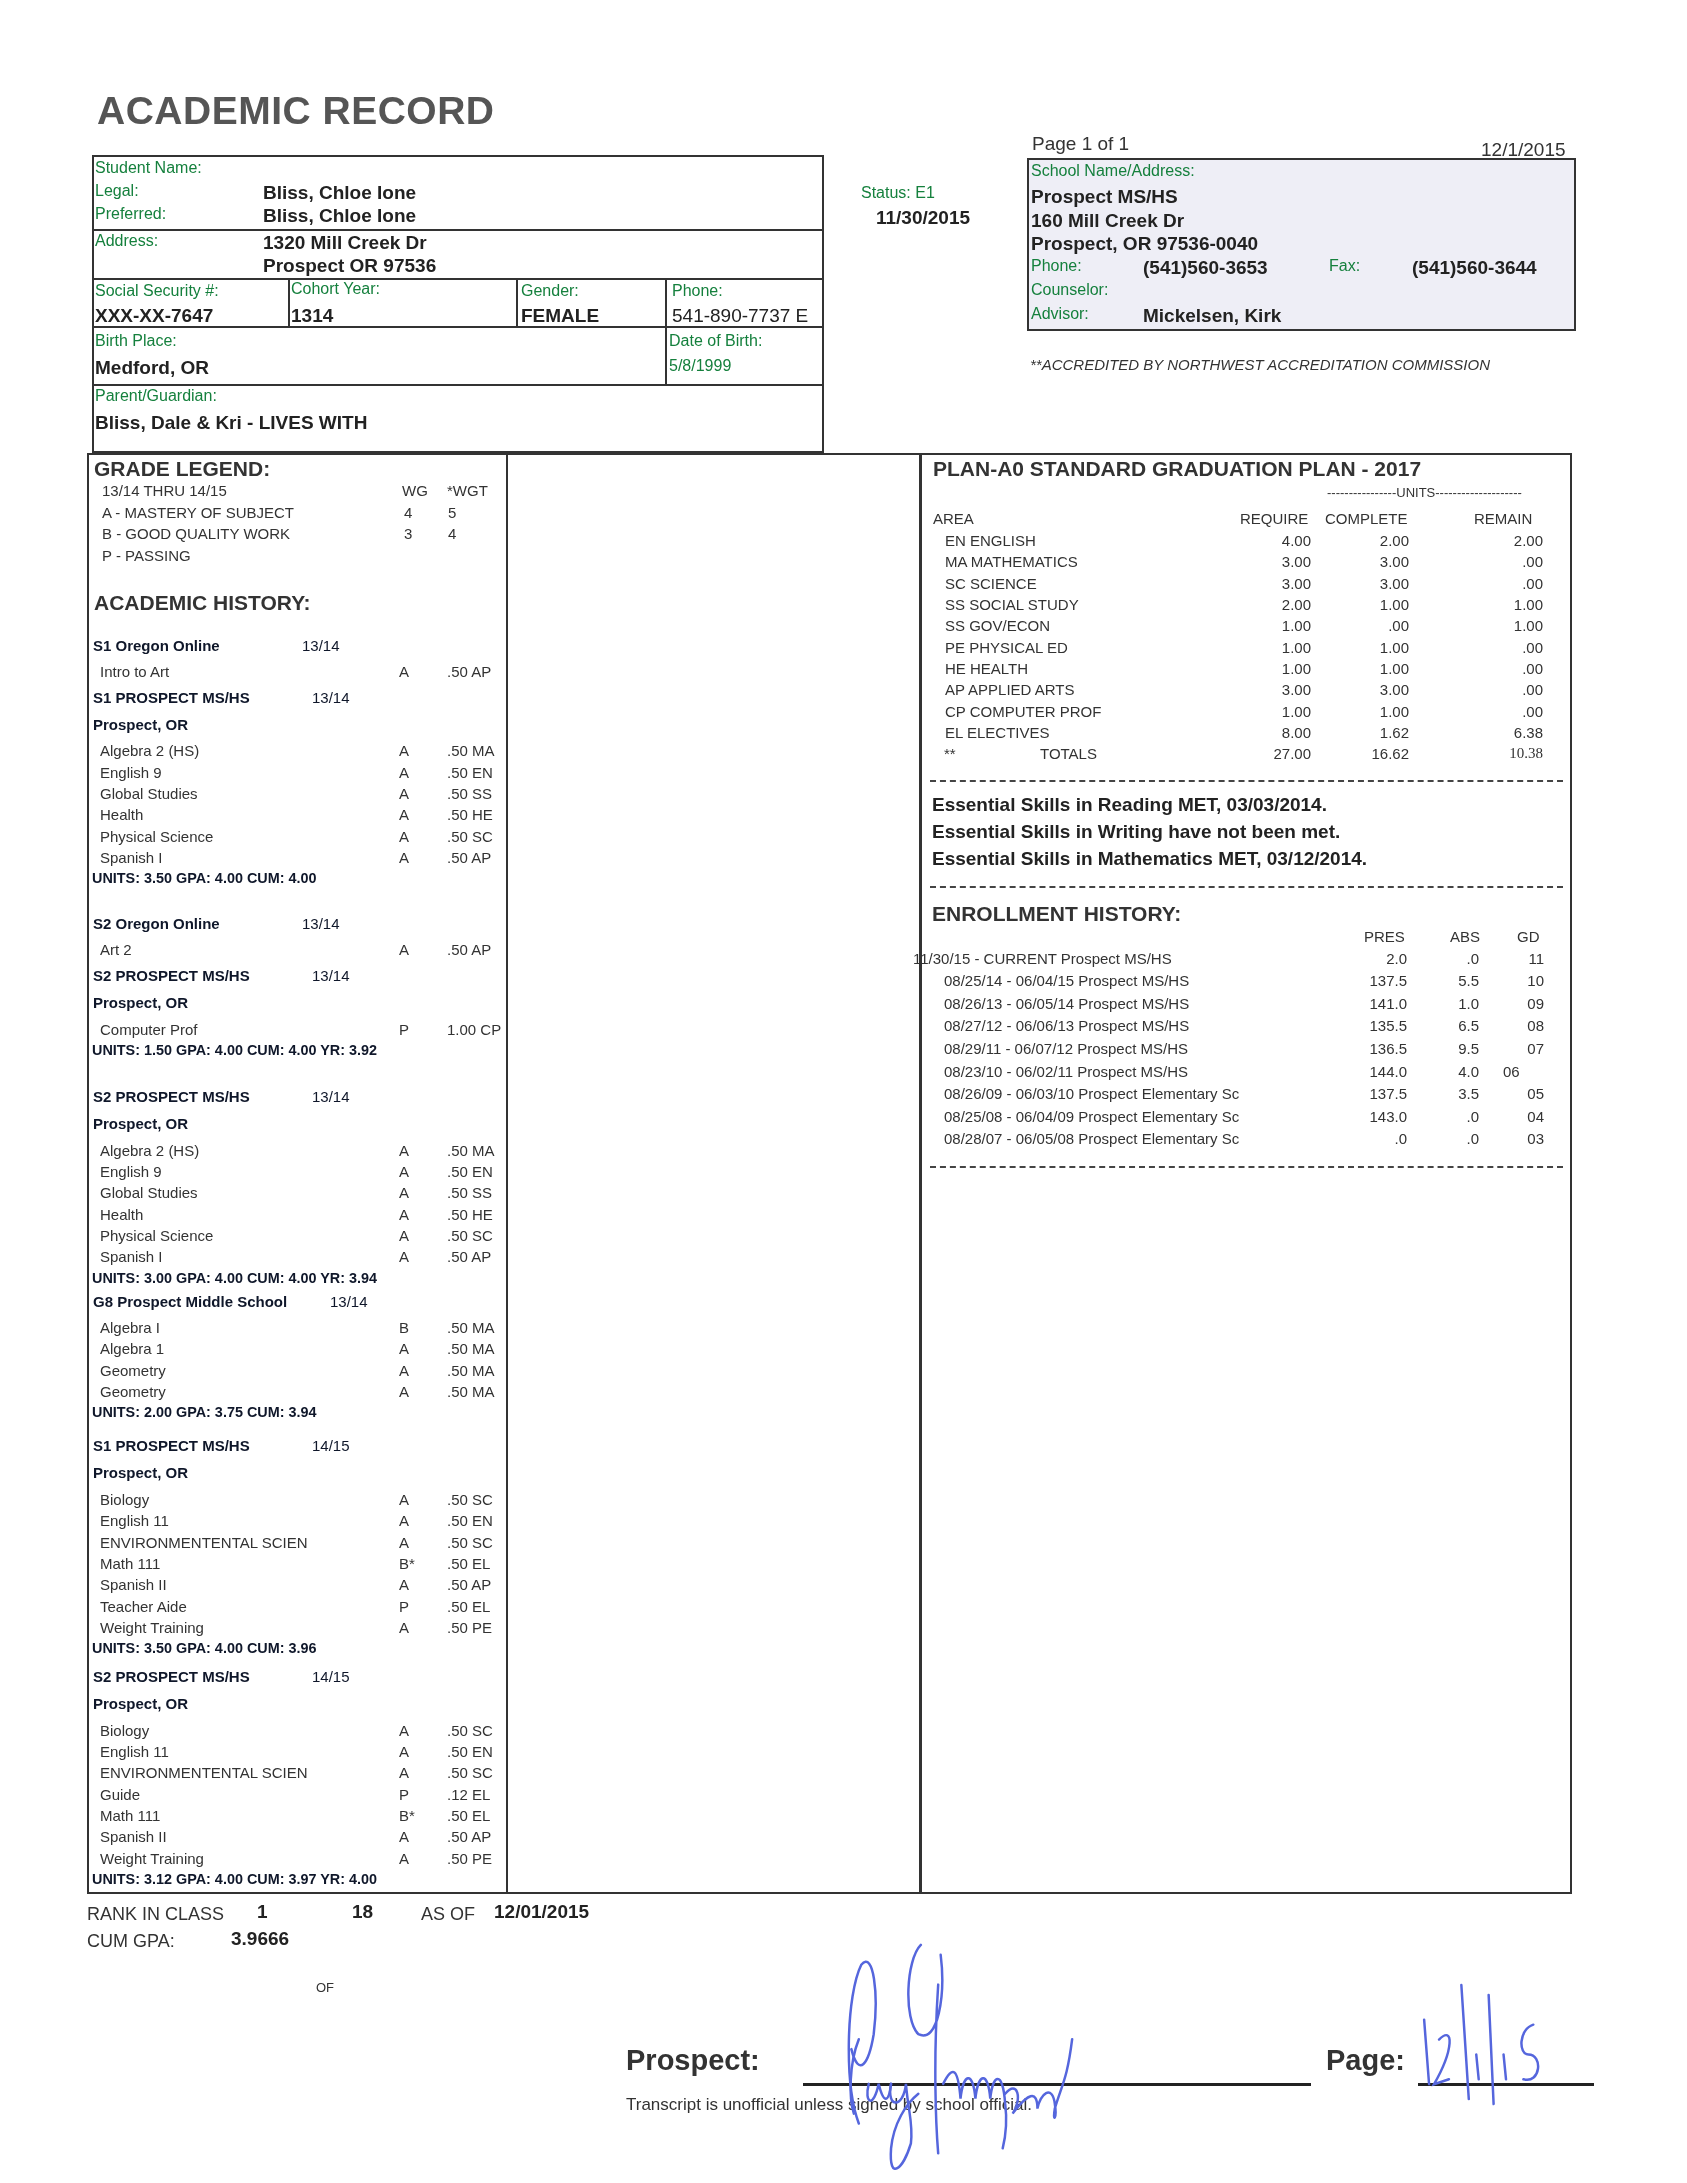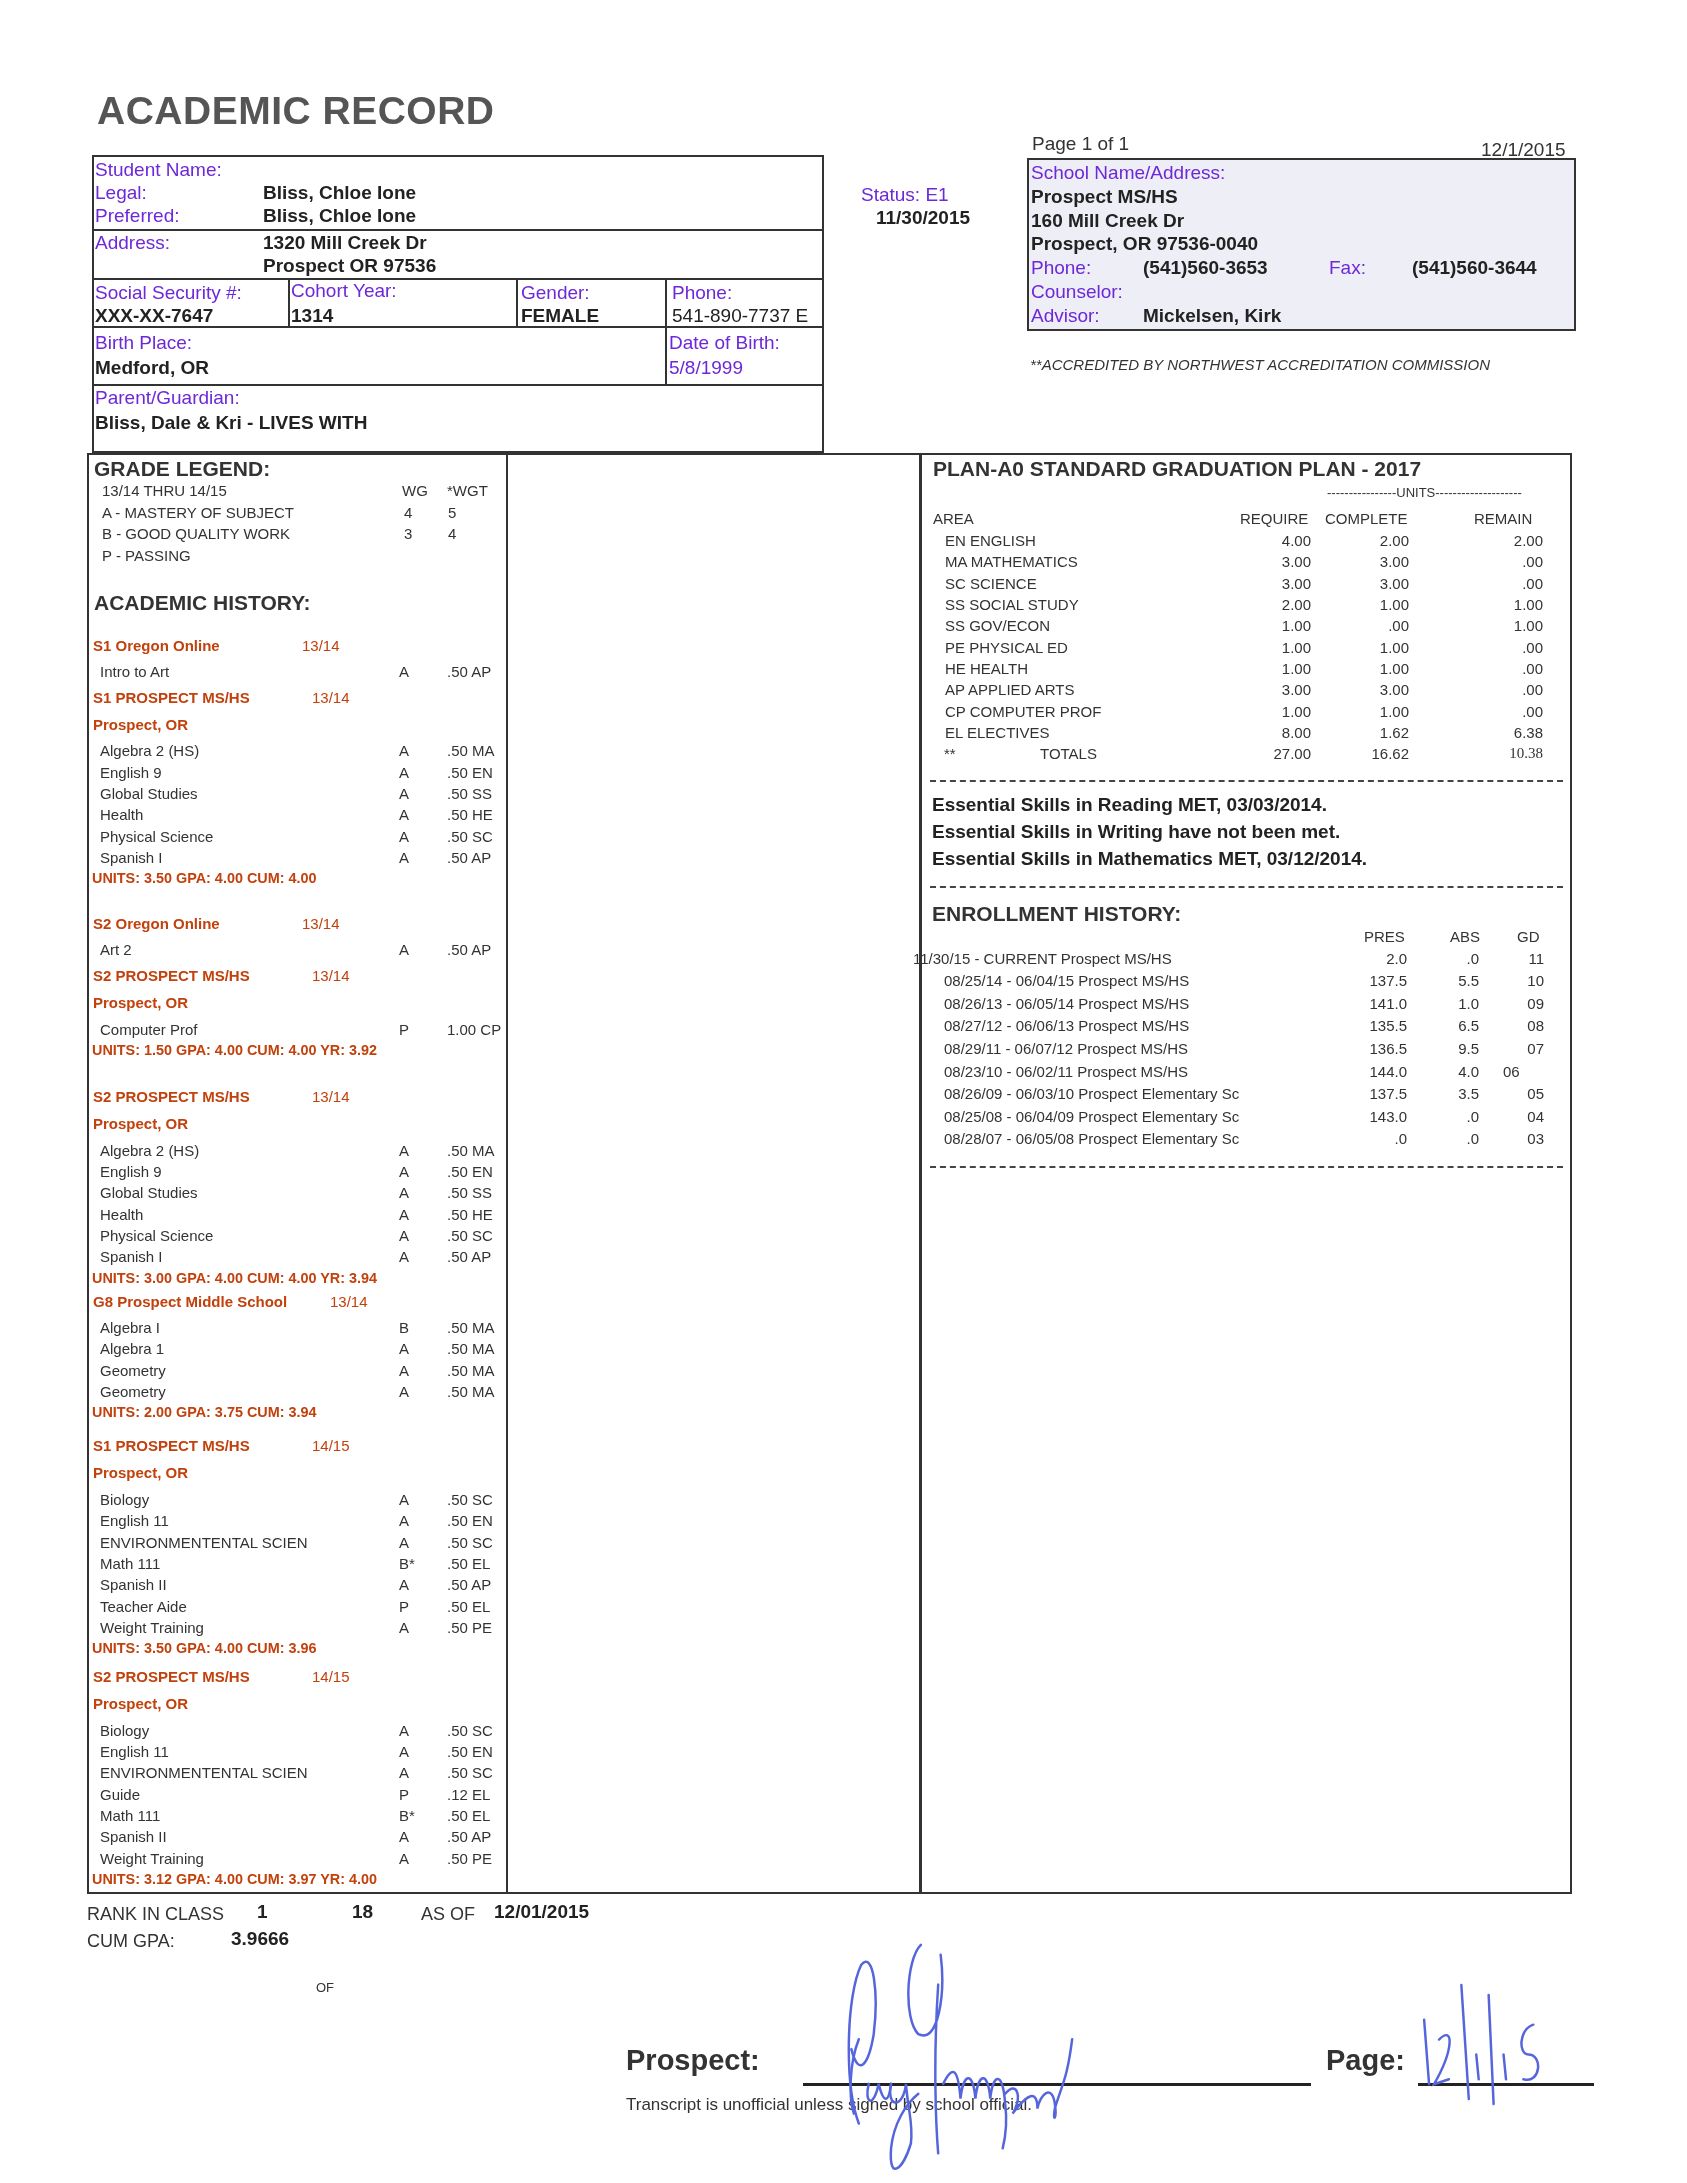--- a/index.html
+++ b/index.html
@@ -1,26 +1,26 @@
 <!DOCTYPE html>
 <html style="font-size:8px"><head>
 <meta charset="utf-8">
 <style>
   html,body{margin:0;padding:0;background:#ffffff;}
   body{width:1687px;height:2183px;position:relative;font-family:"Liberation Sans",sans-serif;color:#222;overflow:hidden;}
   .abs{position:absolute;}
   .title{left:97px;top:89px;font-size:39px;font-weight:bold;color:#555;letter-spacing:0.5px;}
   .box{position:absolute;border:2.5px solid #333;box-sizing:border-box;}
-  .lbl{font-size:19px;color:#6d28d9;}
+  .lbl{font-size:16px;color:#15803d;}
   .val{font-size:19px;font-weight:bold;color:#222;}
   .hr{position:absolute;height:0;border-top:2.5px solid #333;}
   .vr{position:absolute;width:0;border-left:2.5px solid #333;}
   .school{background:#eeeef6;}
   .sm{font-size:15px;color:#333;}
-  .smb{font-size:15px;font-weight:bold;color:#c2410c;}
+  .smb{font-size:15px;font-weight:bold;color:#0f172a;}
   .h2{font-size:21px;font-weight:bold;color:#333;}
   .dash{position:absolute;border-top:2px dashed #444;height:0;}
   .ess{font-size:19px;font-weight:bold;color:#222;}
   .sig-line{position:absolute;border-top:3px solid #222;height:0;}
   .handwrite{position:absolute;}
 </style>
 </head>
 <body>
 
 <div class="abs title">ACADEMIC RECORD</div>

